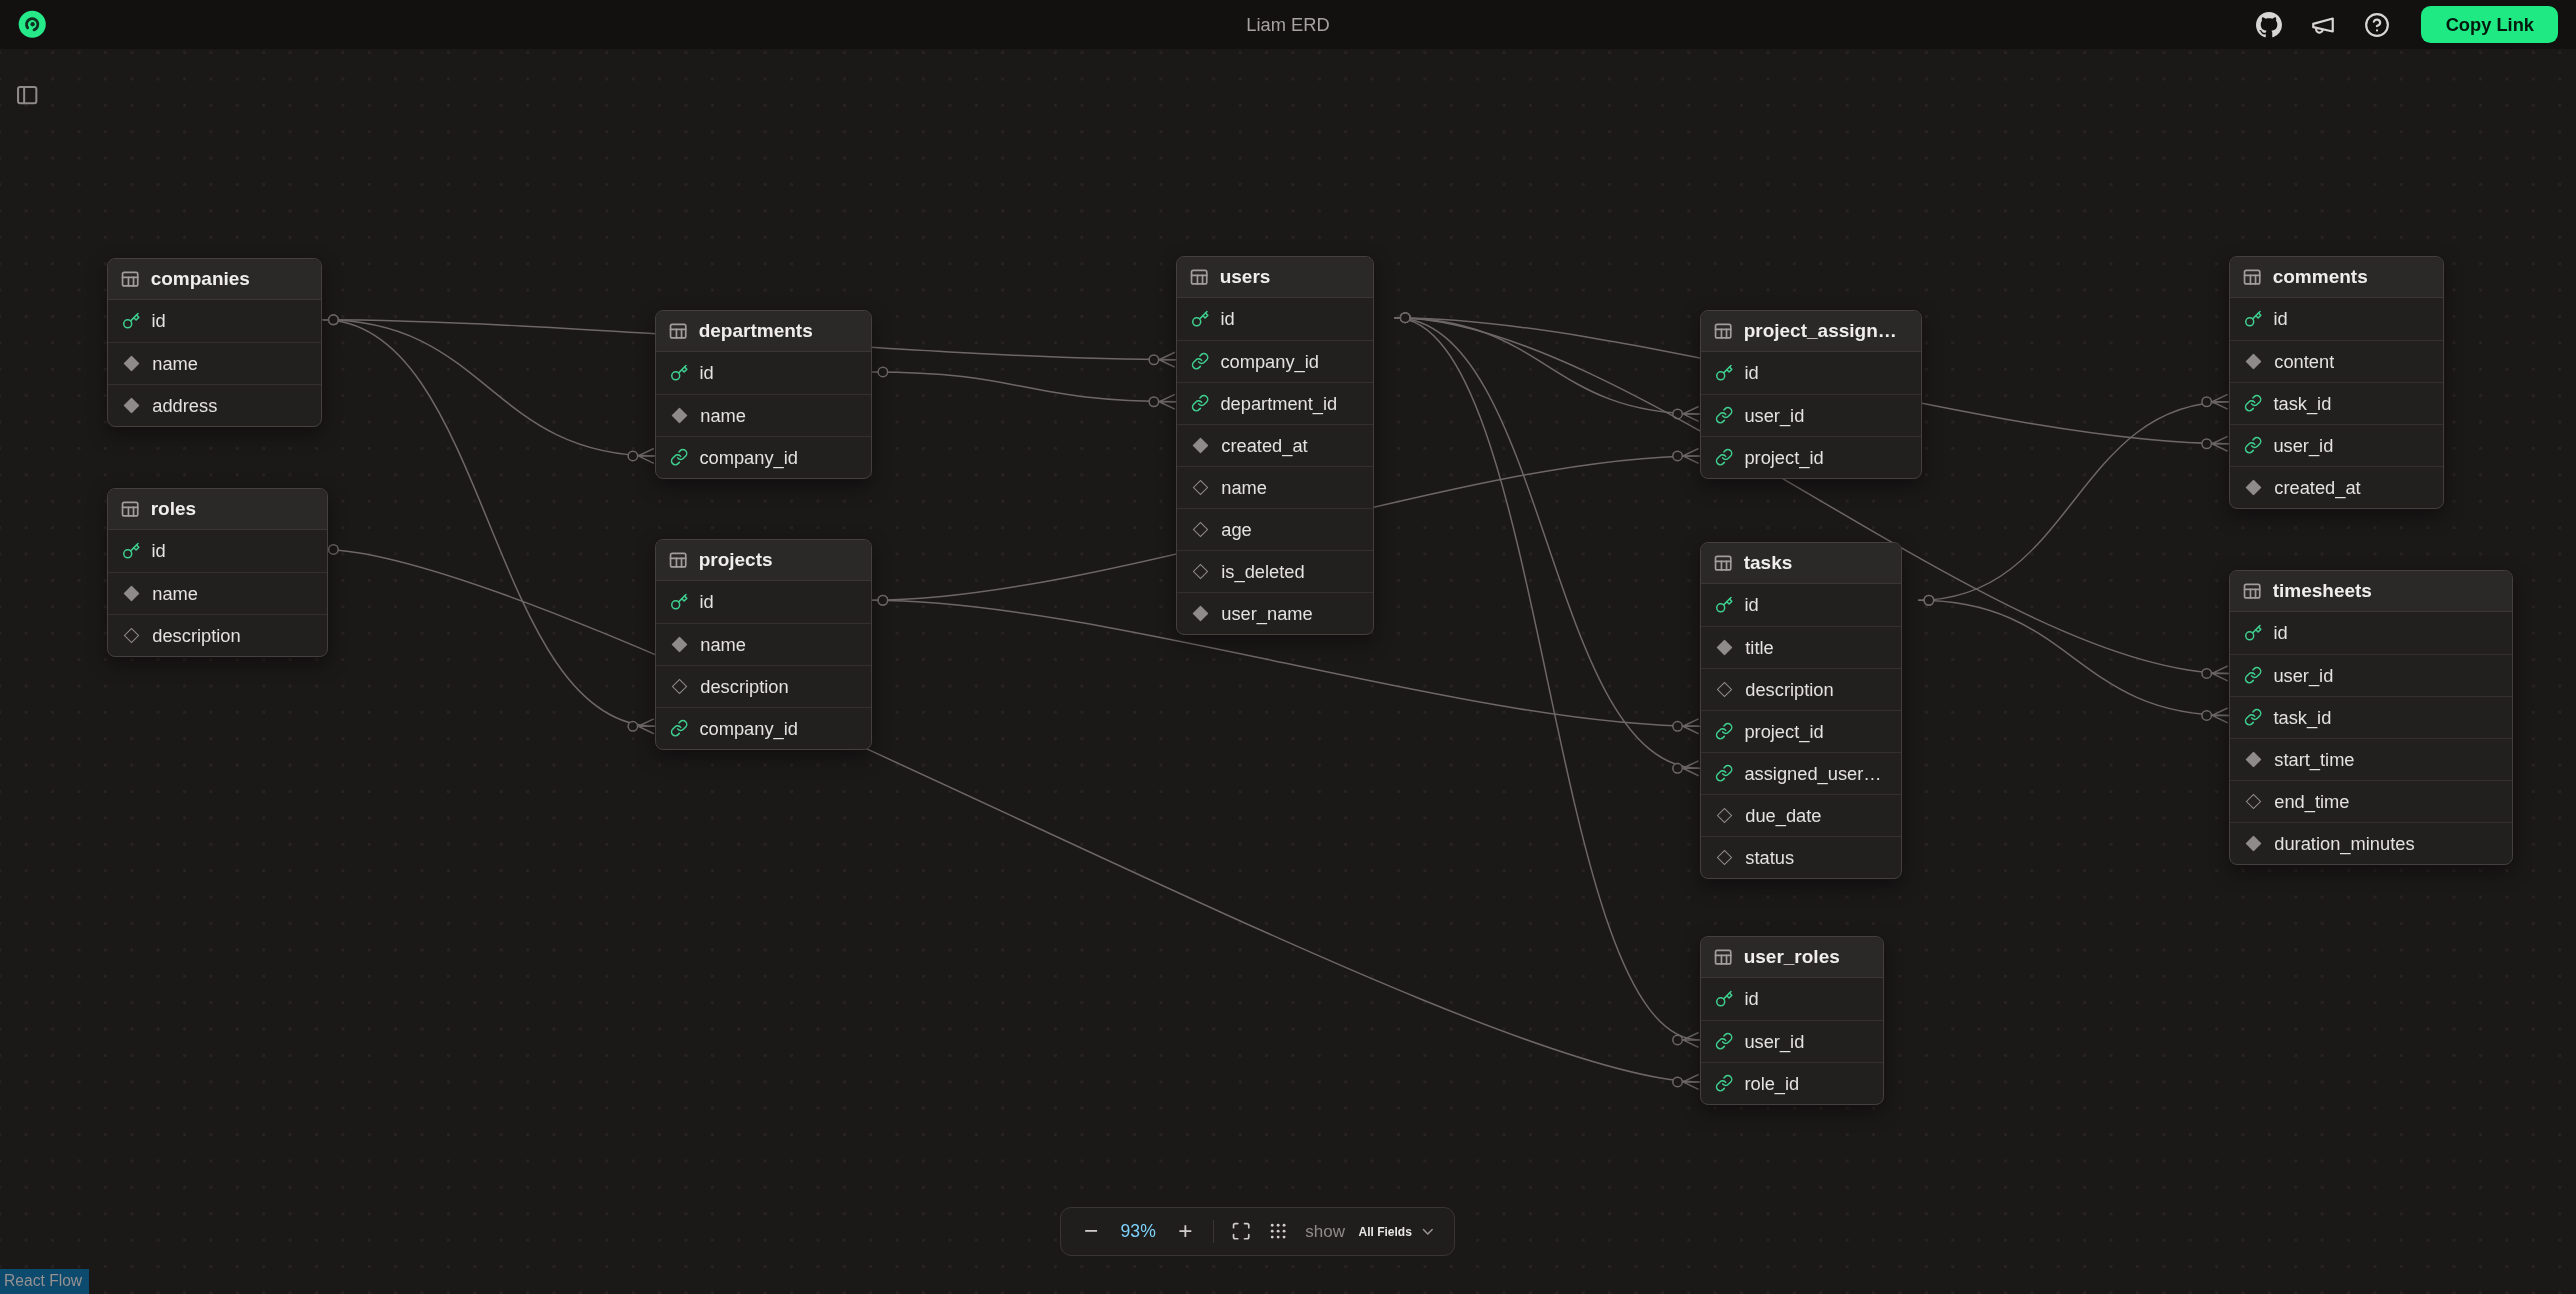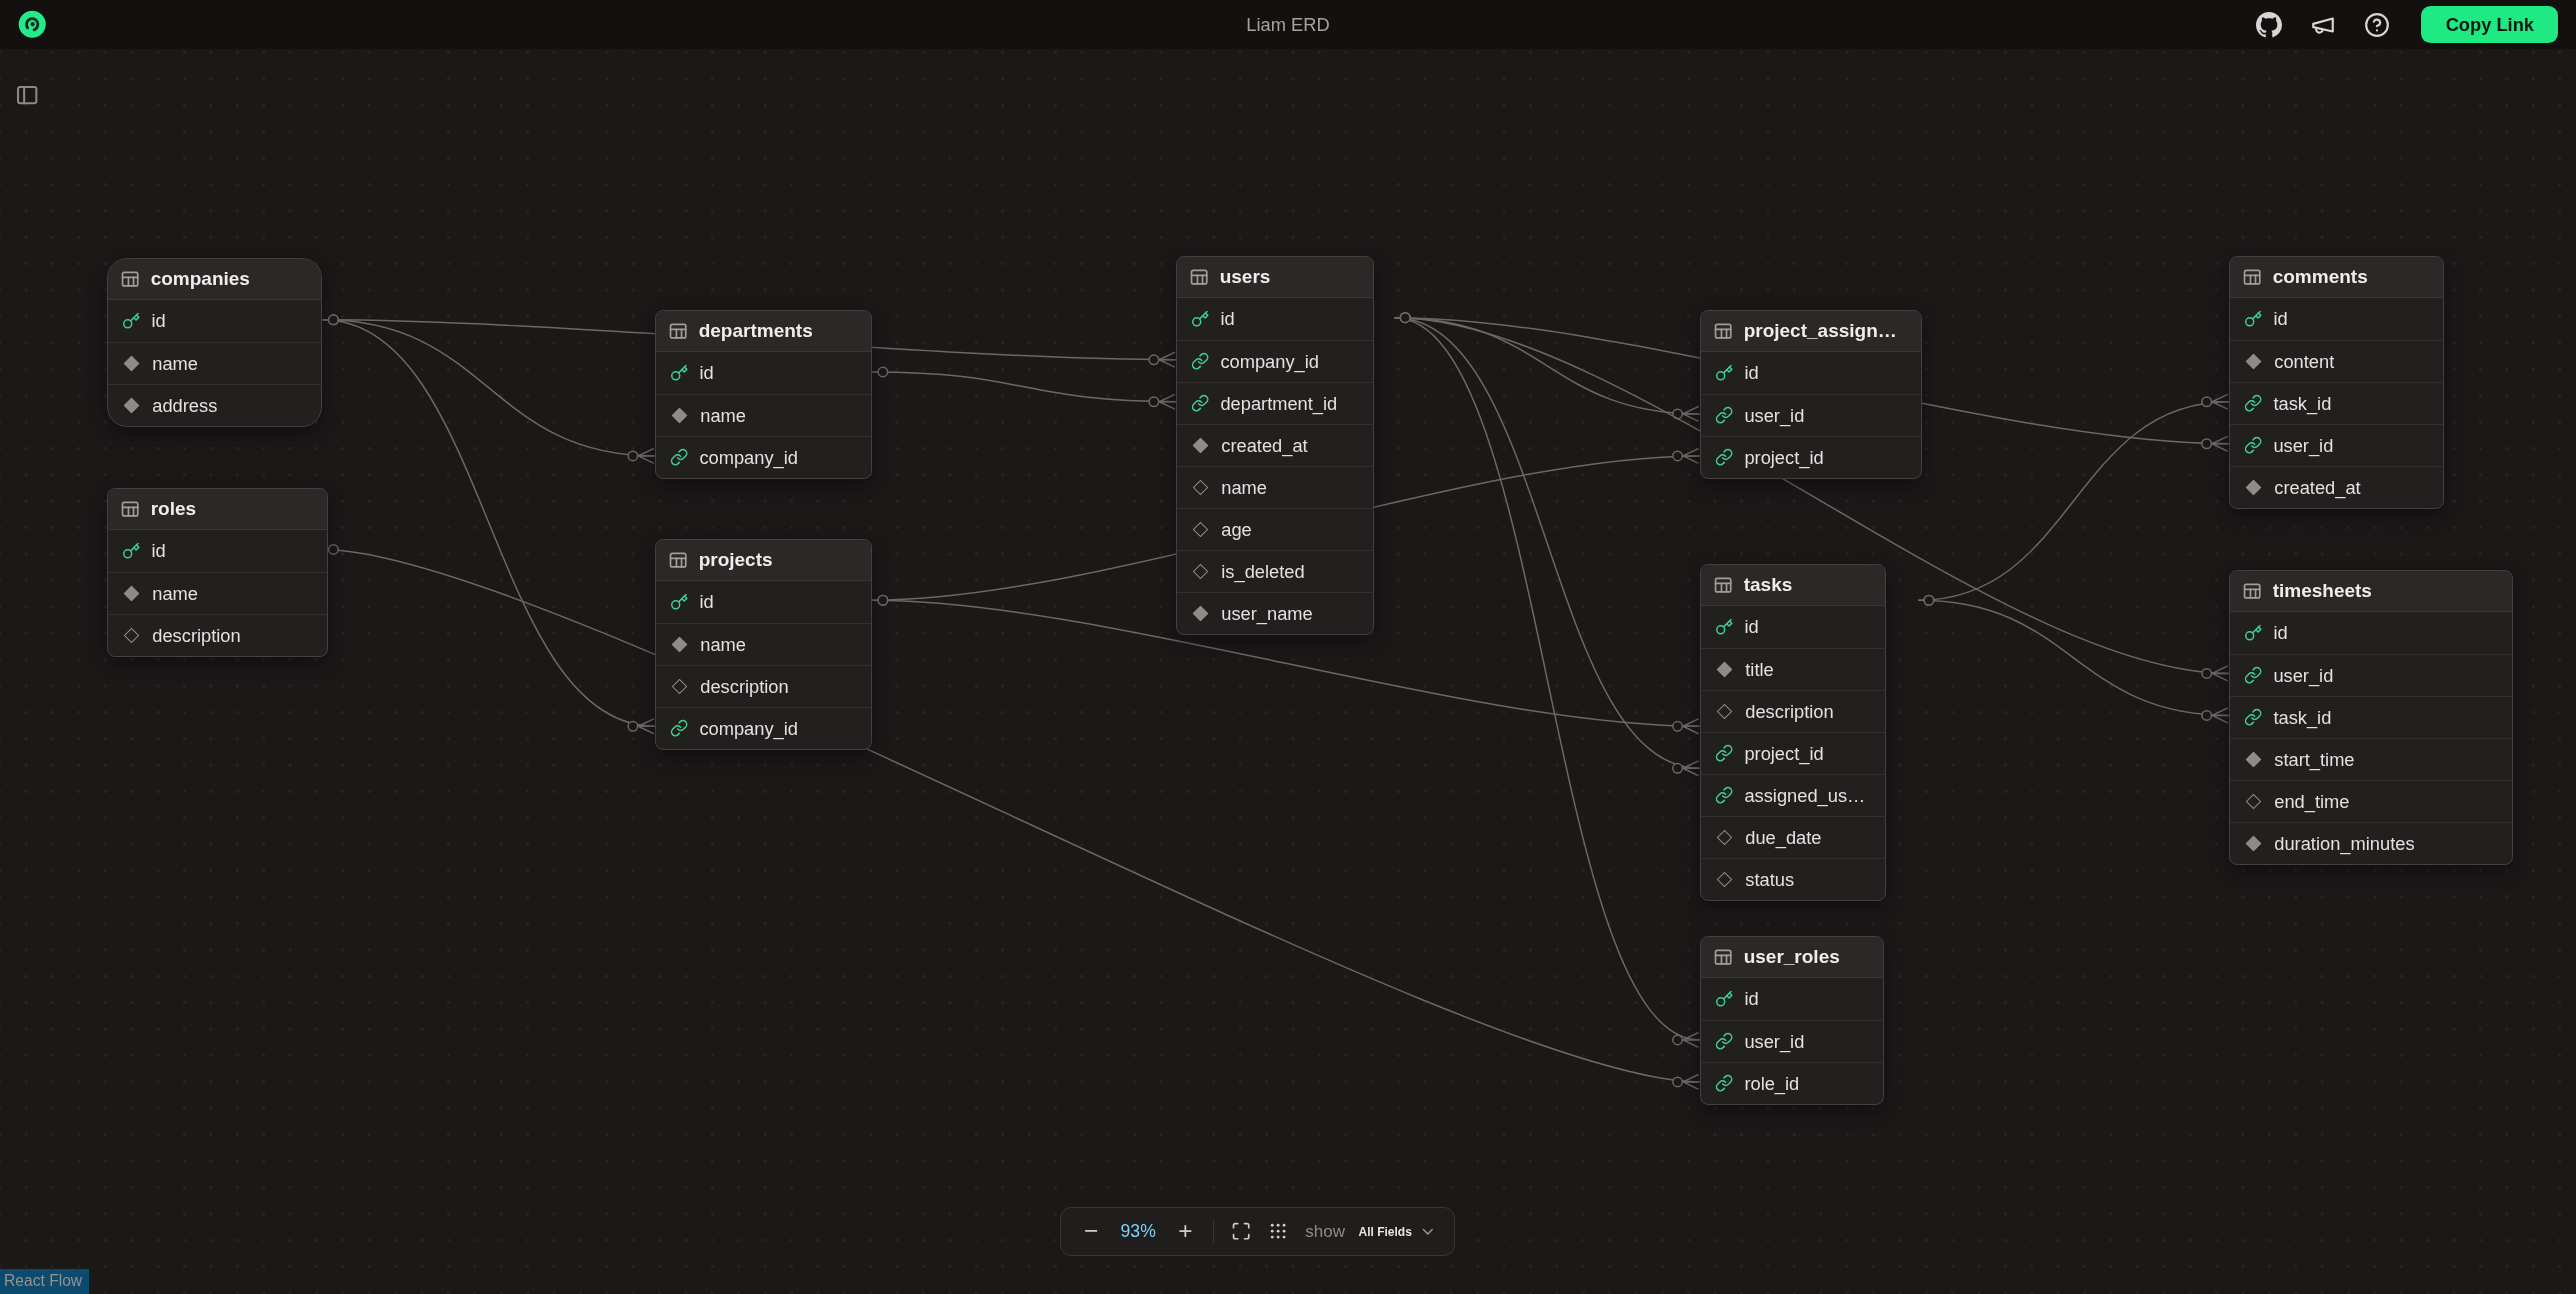--- a/index.html
+++ b/index.html
@@ -191,21 +191,21 @@
         <circle class="ring" cx="2074" cy="469" r="7"></circle>
       </g>
       <g>
         <path class="edge" d="M 2831 886 C 3060.5 886, 3060.5 1056, 3290 1056"></path>
         <path class="edge" d="M 3265 1056 L 3288 1045 M 3265 1056 L 3288 1067 M 3265 1056 L 3288 1056"></path>
         <circle class="ring" cx="3257" cy="1056" r="7"></circle>
         <circle class="ring" cx="2847" cy="886" r="7"></circle>
       </g>
     </svg>
 
-<div class="table-node" style="left: 107px; top: 258px; width: 215px; border-radius: 20px;">
+<div class="table-node" style="left: 107px; top: 258px; width: 215px;">
       <div class="table-header">
         <span style="display:flex">
           <svg viewBox="0 0 24 24" fill="none" stroke="currentColor" stroke-width="2" stroke-linecap="round" stroke-linejoin="round">
             <rect x="3" y="4" width="18" height="16" rx="2"></rect>
             <path d="M3 10h18"></path>
             <path d="M10 10v10"></path>
             <path d="M16 10v10"></path>
           </svg>
         </span>
         <span class="tname">companies</span>
@@ -455,21 +455,21 @@
       <div class="table-row">
         <span style="display: flex; align-items: center;">
           <svg class="ic link-ic" viewBox="0 0 24 24" fill="none" stroke="currentColor" stroke-width="2" stroke-linecap="round" stroke-linejoin="round">
             <path d="M10 13a5 5 0 0 0 7.54.54l3-3a5 5 0 0 0-7.07-7.07l-1.72 1.71"></path>
             <path d="M14 11a5 5 0 0 0-7.54-.54l-3 3a5 5 0 0 0 7.07 7.07l1.71-1.71"></path>
           </svg>
         </span>
         <span class="col-name">project_id</span>
       </div>
     </div>
-    <div class="table-node" style="left: 1700px; top: 564px; width: 186px; text-align: center;">
+    <div class="table-node" style="left: 1700px; top: 542px; width: 202px; text-align: center;">
       <div class="table-header">
         <span style="display:flex">
           <svg viewBox="0 0 24 24" fill="none" stroke="currentColor" stroke-width="2" stroke-linecap="round" stroke-linejoin="round">
             <rect x="3" y="4" width="18" height="16" rx="2"></rect>
             <path d="M3 10h18"></path>
             <path d="M10 10v10"></path>
             <path d="M16 10v10"></path>
           </svg>
         </span>
         <span class="tname">tasks</span>

